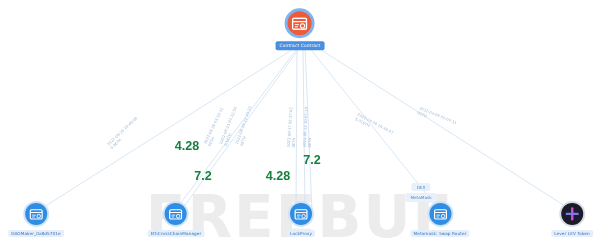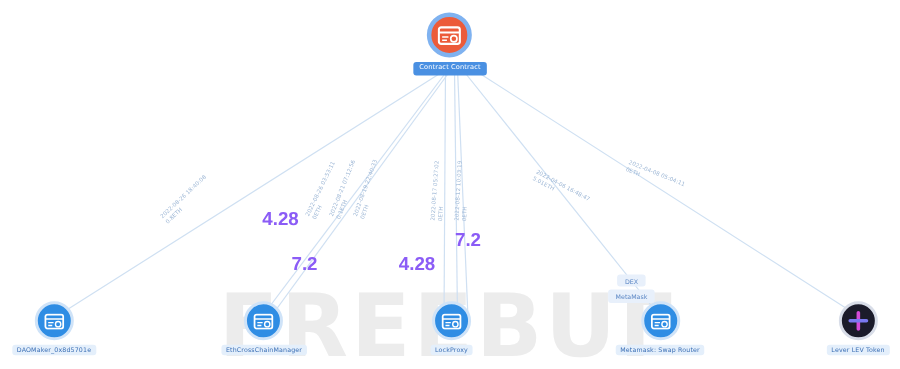--- a/index.html
+++ b/index.html
@@ -61,21 +61,21 @@
   
   .etext{
     position:absolute; transform-origin:left center;
     color:#9fb8d6; font-size:3.7px; line-height:1.45; white-space:nowrap;
     font-family:"DejaVu Sans", sans-serif; letter-spacing:.05px;
   }
   .etext .amt{ display:block; }
 
   .score{
     position:absolute; transform:translate(-50%,-50%);
-    color:#8b5cf6; font-size:12.5px; font-weight:bold;
+    color:#15803d; font-size:12.5px; font-weight:bold;
     font-family:"Liberation Sans", sans-serif; white-space:nowrap;
   }
 
   
   .glyph{ display:block; }
 </style>
 </head>
 <body>
 
 <div id="stage">

